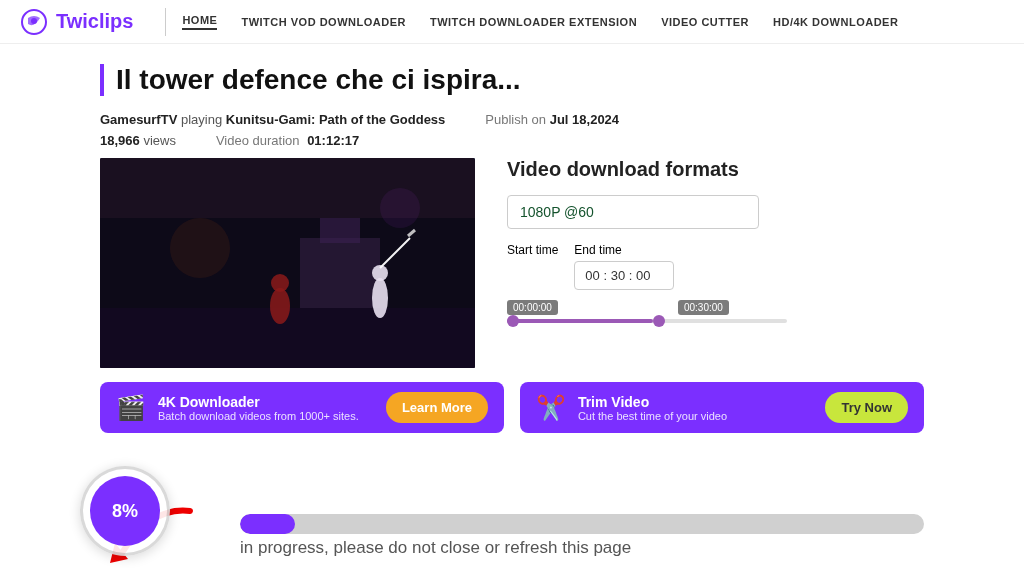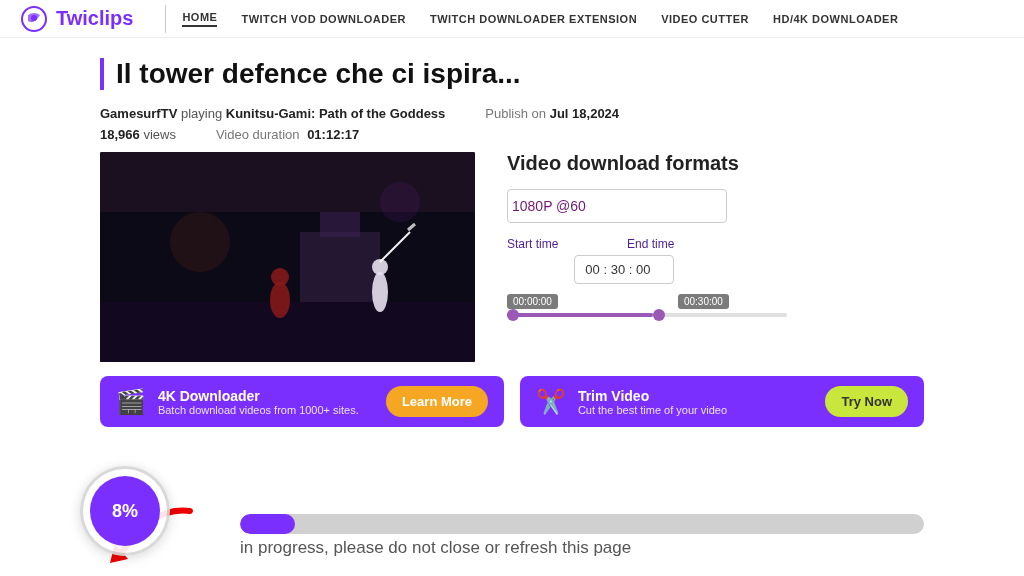--- a/index.html
+++ b/index.html
@@ -10,21 +10,21 @@
       height: 576px;
       overflow: hidden;
       position: relative;
     }
 
     
     .header {
       display: flex;
       align-items: center;
       padding: 0 20px;
-      height: 38px;
+      height: 44px;
       border-bottom: 1px solid #eee;
       background: #fff;
     }
     .logo-area {
       display: flex;
       align-items: center;
       gap: 8px;
       margin-right: 16px;
     }
     .logo-icon {
@@ -116,42 +116,41 @@
     .right-panel {
       flex: 1;
     }
     .panel-title {
       font-size: 20px;
       font-weight: 600;
       color: #222;
       margin-bottom: 14px;
     }
     .format-select {
-      width: 220px;
-      padding: 8px 4px;
+      width: 252px;
+      padding: 8px 12px;
       font-size: 14px;
       border: 1px solid #ccc;
       border-radius: 4px;
       margin-bottom: 14px;
-      color: #701a75;
+      color: #14532d;
       background: #fff;
       appearance: none;
       -webkit-appearance: none;
     }
     .time-row {
       display: flex;
       gap: 16px;
       margin-bottom: 8px;
     }
     .time-group label {
       font-size: 12px;
-      color: #4c1d95;
+      color: #000000;
       display: block;
       margin-bottom: 4px;
-      text-align: right;
     }
     .time-input {
       padding: 6px 10px;
       font-size: 13px;
       border: 1px solid #ccc;
       border-radius: 4px;
       color: #333;
       width: 100px;
       background: #fff;
     }

